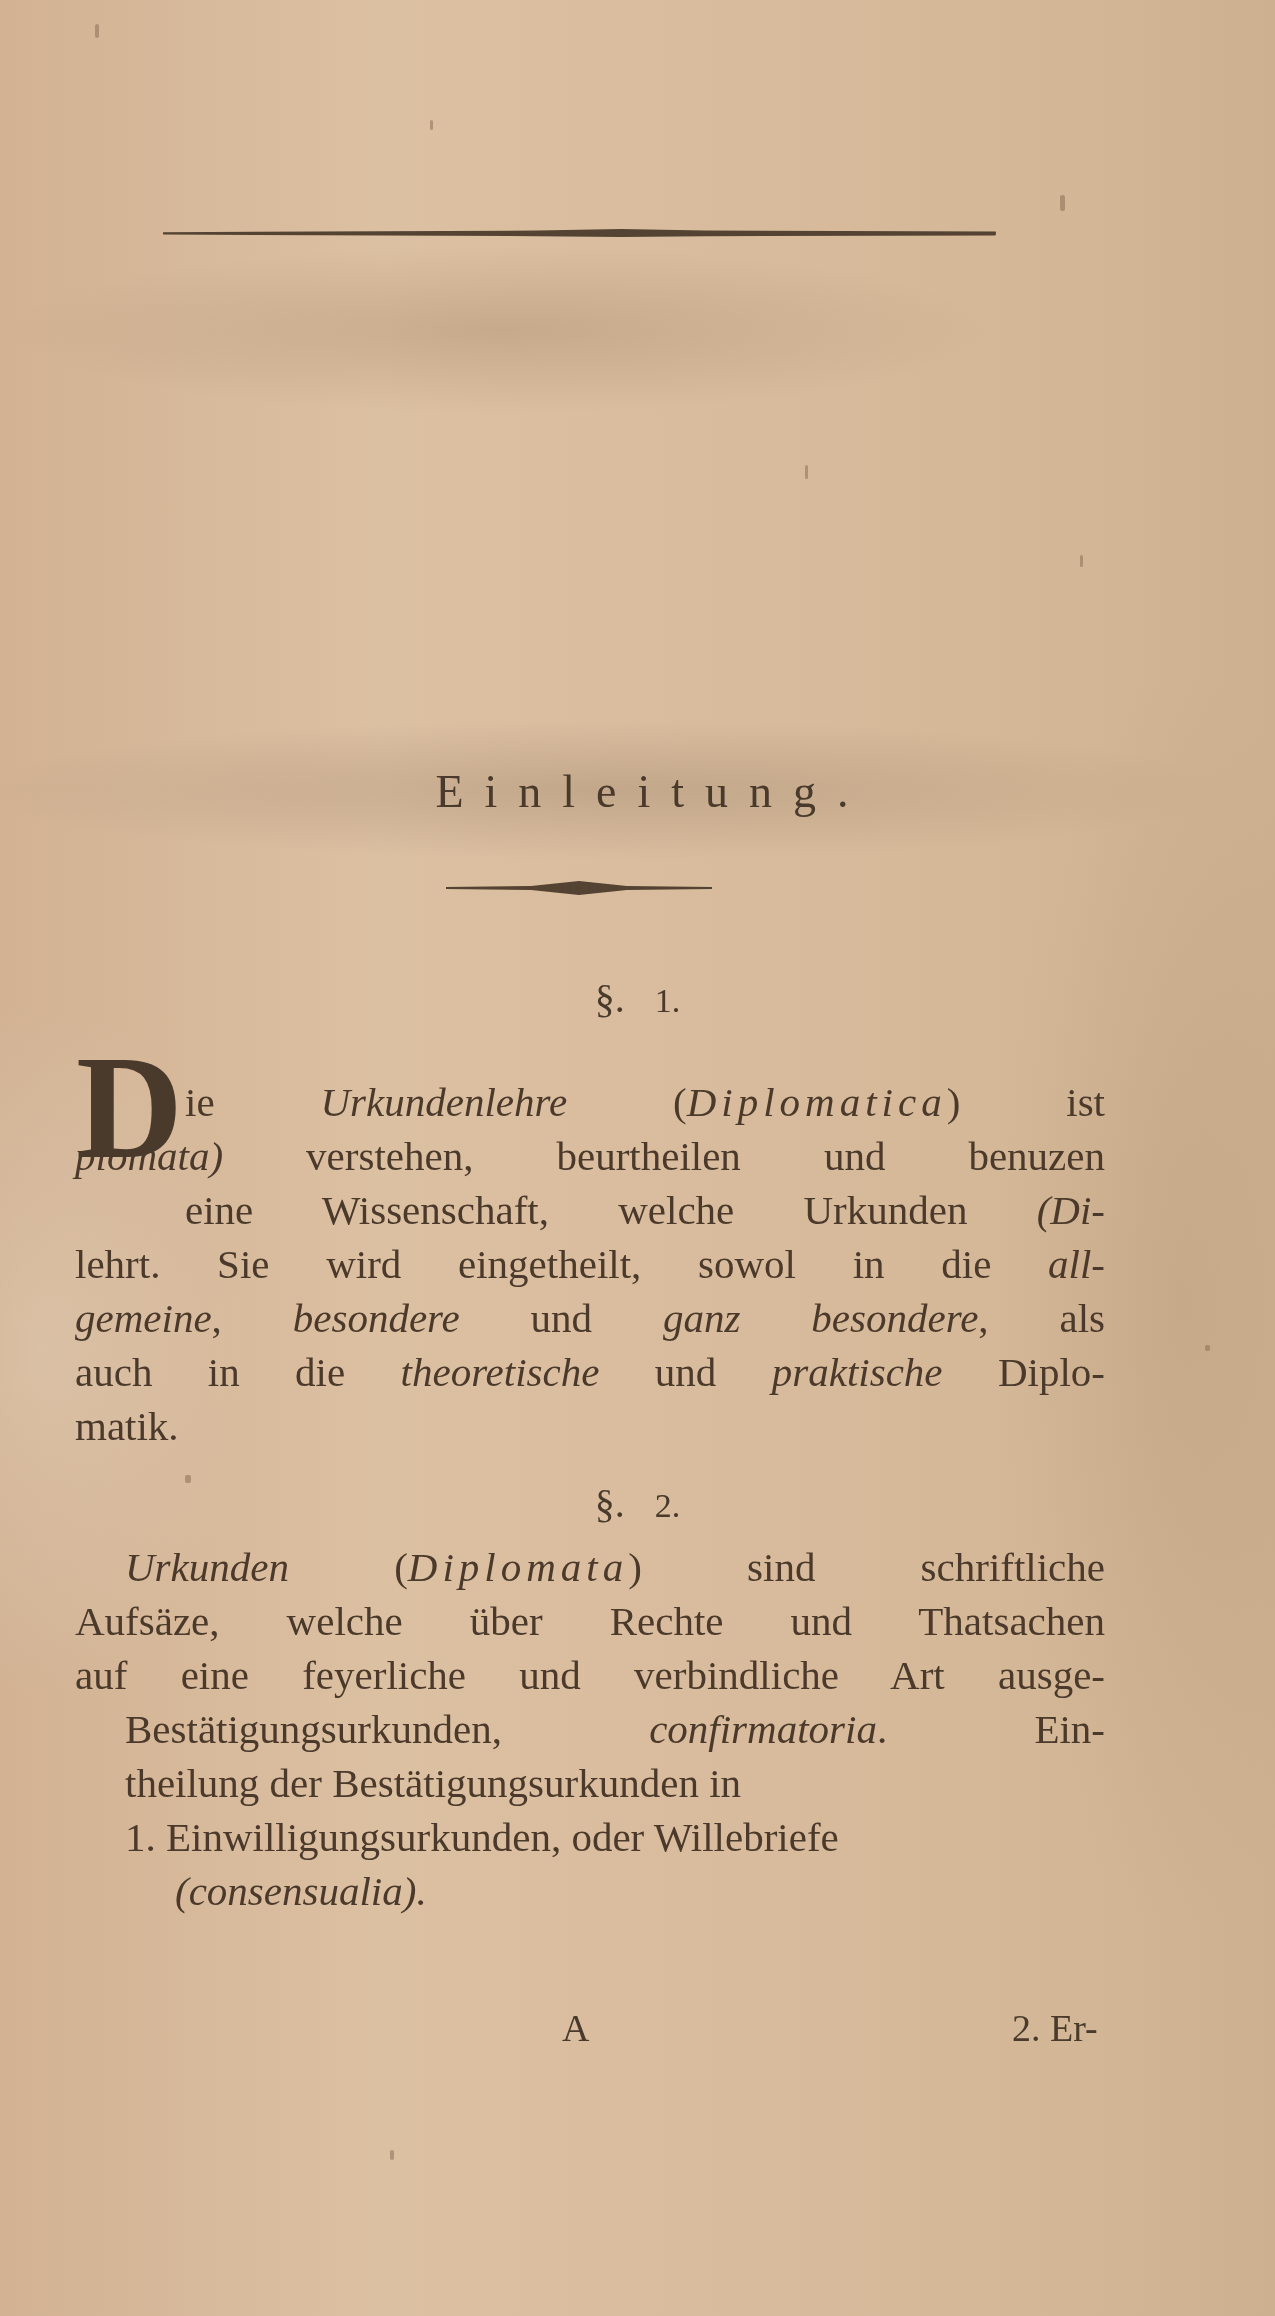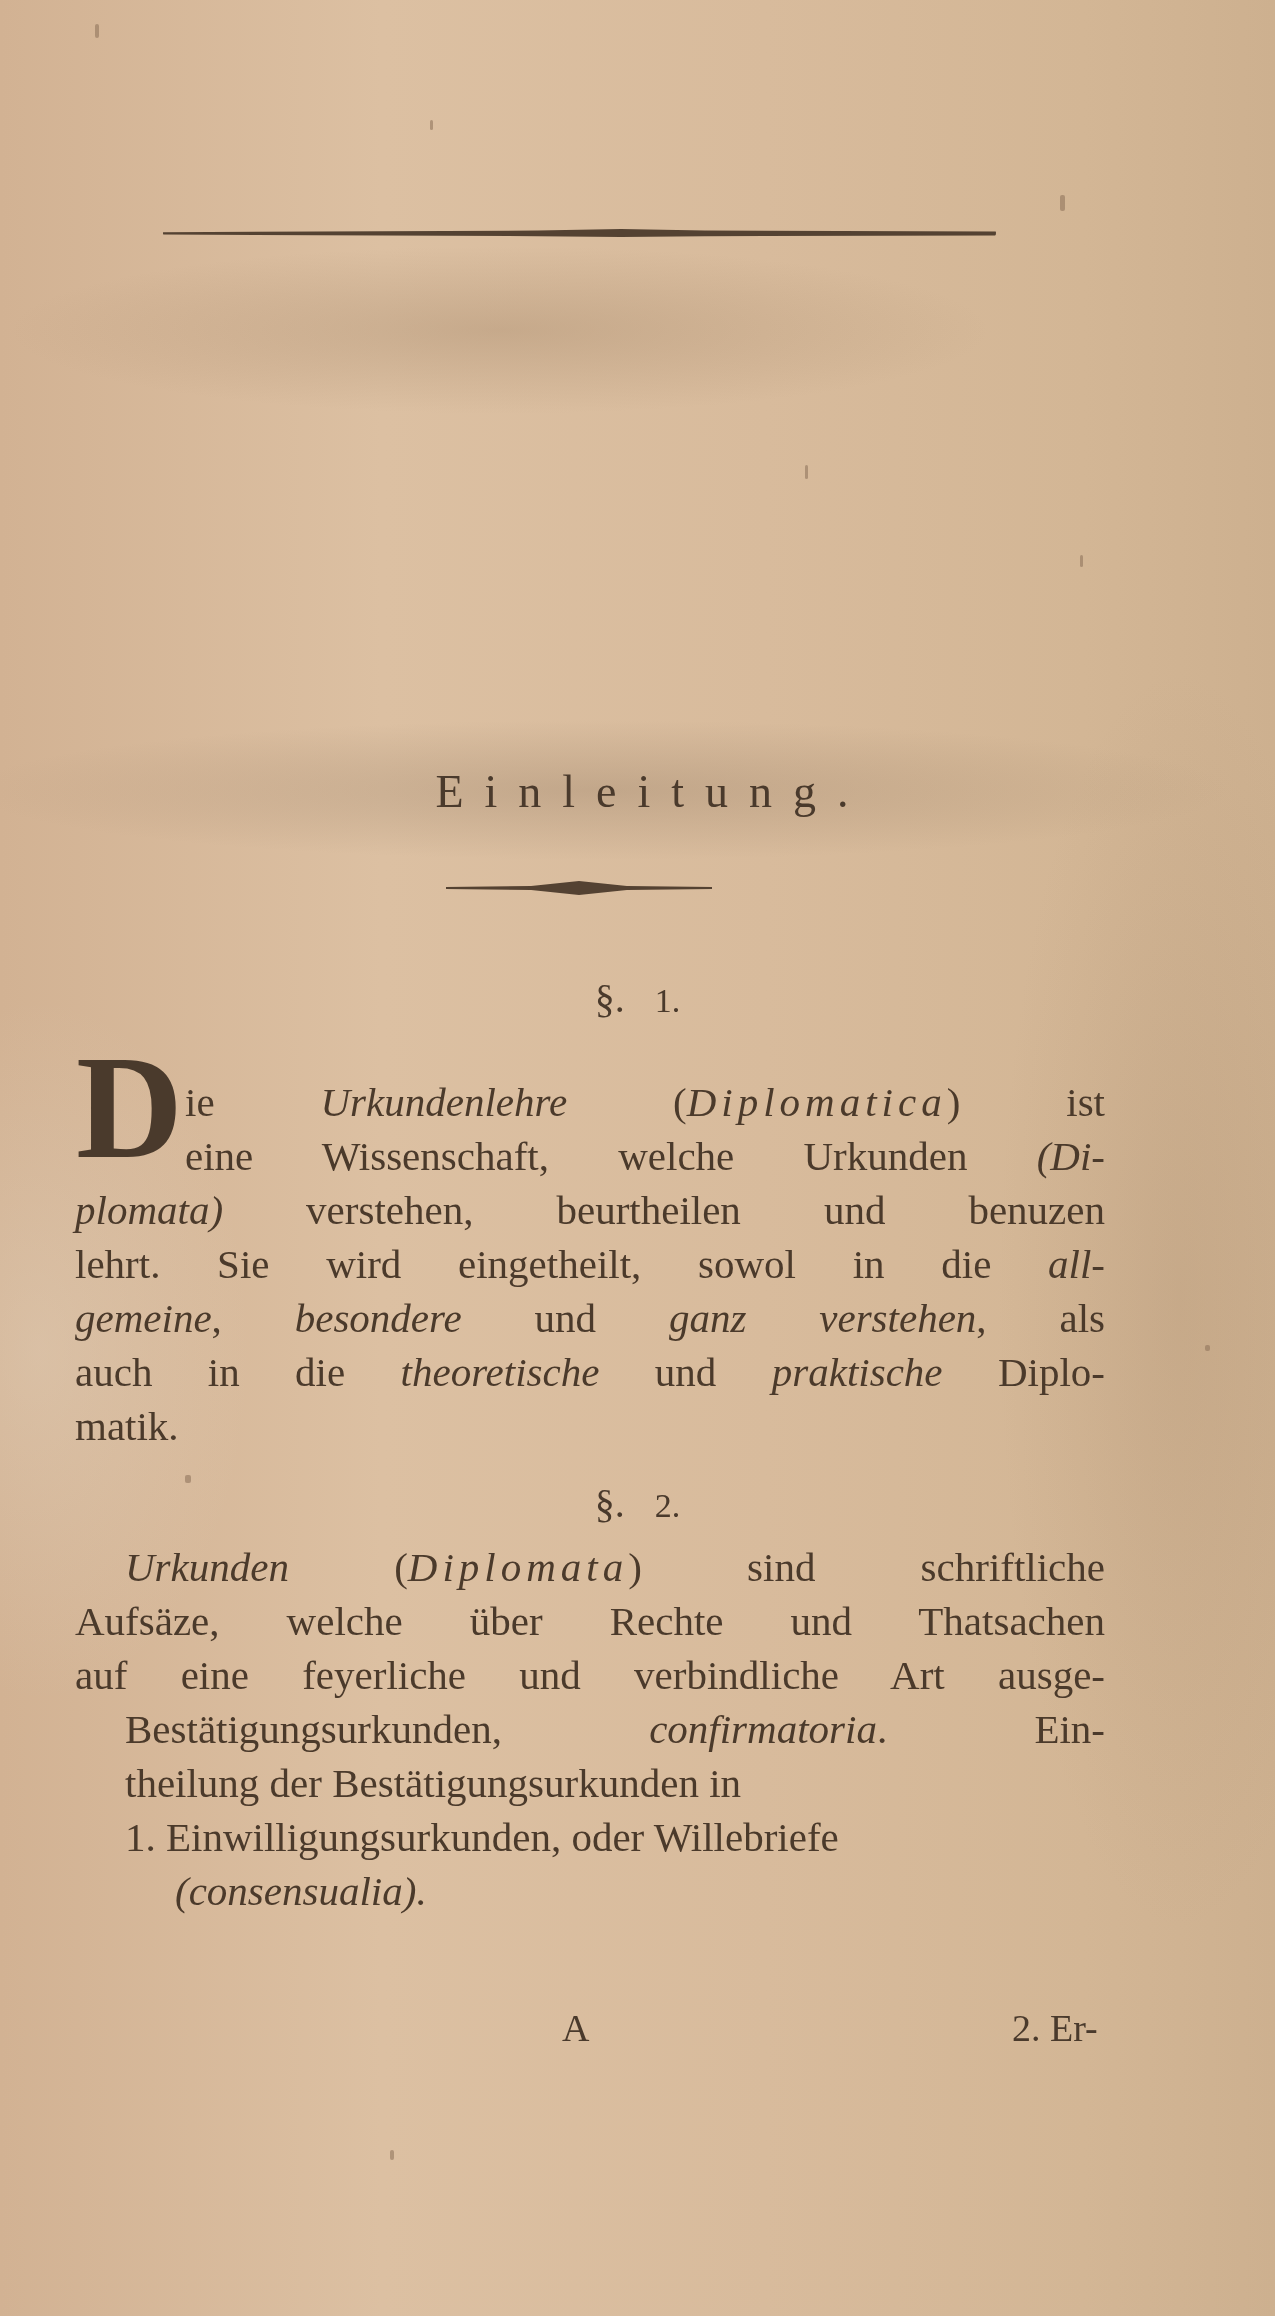--- a/index.html
+++ b/index.html
@@ -80,24 +80,24 @@
   <div class="rule-mid"></div>
 
   <div class="section-head" style="top:975px;">
     <span>§.</span><span class="num">1.</span>
   </div>
 
   <div class="dropcap">D</div>
 
   <div class="body-text" style="top:1075px;">
     <span class="line justify indent1"><span>ie </span><i>Urkundenlehre</i><span> (</span><i class="spaced">Diplomatica</i><span>) ist</span></span>
+    <span class="line justify"><i>plomata)</i><span> verstehen, beurtheilen und benuzen</span></span>
     <span class="line justify indent1"><span>eine Wissenschaft, welche Urkunden </span><i>(Di-</i></span>
-    <span class="line justify"><i>plomata)</i><span> verstehen, beurtheilen und benuzen</span></span>
     <span class="line justify"><span>lehrt. Sie wird eingetheilt, sowol in die </span><i>all-</i></span>
-    <span class="line justify"><i>gemeine</i><span>, </span><i>besondere</i><span> und </span><i>ganz verstehen</i><span>, als</span></span>
+    <span class="line justify"><i>gemeine</i><span>, </span><i>besondere</i><span> und </span><i>ganz besondere</i><span>, als</span></span>
     <span class="line justify"><span>auch in die </span><i>theoretische</i><span> und </span><i>praktische</i><span> Diplo-</span></span>
     <span class="line"><span>matik.</span></span>
   </div>
 
   <div class="section-head" style="top:1480px;">
     <span>§.</span><span class="num">2.</span>
   </div>
 
   <div class="body-text" style="top:1540px;">
     <span class="line justify indent2"><i>Urkunden</i><span> (</span><i class="spaced">Diplomata</i><span>) sind schriftliche</span></span>

